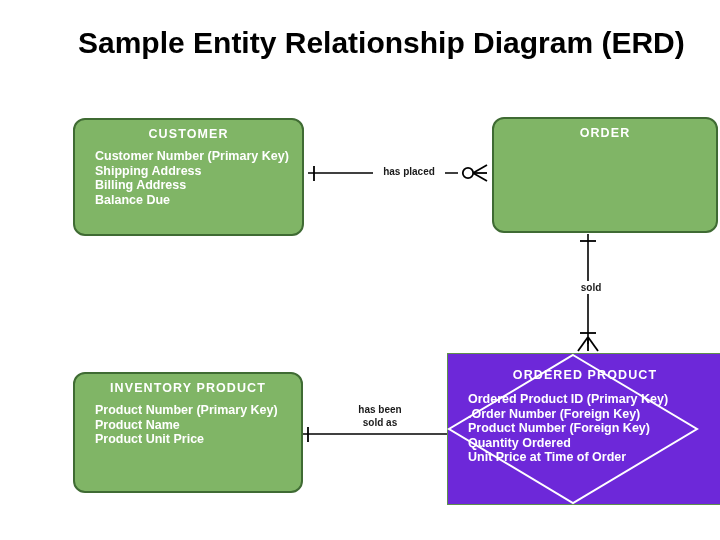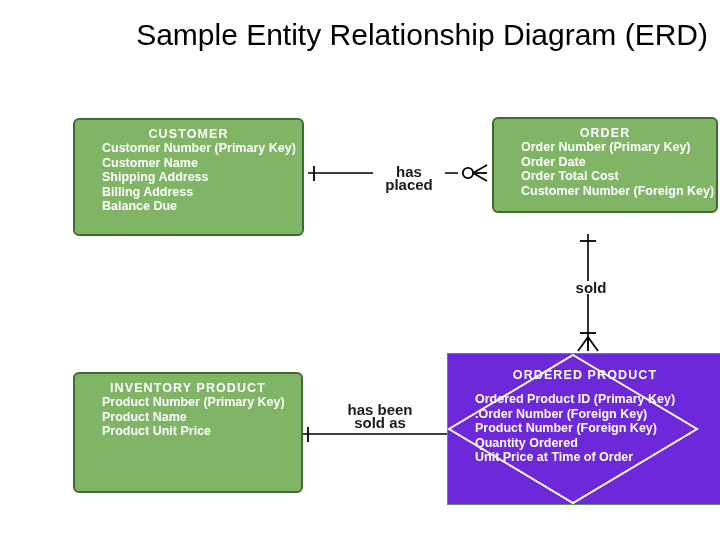--- a/index.html
+++ b/index.html
@@ -14,62 +14,62 @@
     position: relative;
     width: 720px;
     height: 540px;
     background: #ffffff;
   }
 
   
   .page-title {
     position: absolute;
     left: 78px;
-    top: 16px;
+    top: 24px;
     width: 630px;
     font-size: 30px;
     line-height: 38px;
     color: #000000;
-    font-weight: normal;
+    font-weight: bold;
     letter-spacing: 0px;
     white-space: pre-wrap;
-    text-align: right;
   }
 
   
   .entity {
     position: absolute;
     background: #80b566;
     border: 2px solid #3f6b33;
-    border-radius: 6px;
+    border-radius: 12px;
     color: #ffffff;
     overflow: hidden;
   }
   .entity-title {
     text-align: center;
     font-size: 12.5px;
     font-weight: bold;
     letter-spacing: 1.1px;
     color: #ffffff;
     margin-top: 7px;
   }
   .attr-list {
-    padding-left: 27px;
+    margin-top: 8px;
+    padding-left: 20px;
   }
   .attr {
     font-size: 12.5px;
     font-weight: bold;
     line-height: 14.6px;
     color: #ffffff;
     white-space: nowrap;
   }
 
   
   #entity-customer  { left: 73px;  top: 118px; width: 231px; height: 118px; }
-  #entity-order     { left: 492px; top: 117px; width: 226px; height: 96px; }
+  #entity-order     { left: 492px; top: 117px; width: 226px; height: 116px; }
   #entity-inventory { left: 73px;  top: 372px; width: 230px; height: 121px; }
 
   
   #entity-ordered-product {
     position: absolute;
     left: 447px;
     top: 353px;
     width: 276px;
     height: 152px;
     background: #6d28d9;
@@ -92,21 +92,21 @@
 
   
   #connectors {
     position: absolute;
     left: 0; top: 0;
     width: 720px; height: 540px;
     pointer-events: none;
   }
   .rel-label {
     position: absolute;
-    font-size: 15px;
+    font-size: 10px;
     font-weight: bold;
     color: #1a1a1a;
     background: #ffffff;
     text-align: center;
     line-height: 13px;
     white-space: pre-line;
     padding: 0 2px;
   }
   #label-has-placed    { left: 373px; top: 165px; width: 72px; }
   #label-sold          { left: 573px; top: 281px; width: 36px; }
@@ -162,35 +162,28 @@
 
   <div class="rel-label" id="label-has-placed">has placed</div>
   <div class="rel-label" id="label-sold">sold</div>
   <div class="rel-label" id="label-has-been-sold">has been
 sold as</div>
 
   <div class="entity" id="entity-customer">
     <div class="entity-title">CUSTOMER</div>
     <div class="attr-list">
       <div class="attr">Customer Number (Primary Key)</div>
-      <div class="attr">Customer Name</div>
       <div class="attr">Shipping Address</div>
       <div class="attr">Billing Address</div>
       <div class="attr">Balance Due</div>
     </div>
   </div>
 
   <div class="entity" id="entity-order">
     <div class="entity-title">ORDER</div>
-    <div class="attr-list">
-      <div class="attr">Order Number (Primary Key)</div>
-      <div class="attr">Order Date</div>
-      <div class="attr">Order Total Cost</div>
-      <div class="attr">Customer Number (Foreign Key)</div>
-    </div>
   </div>
 
   <div class="entity" id="entity-inventory">
     <div class="entity-title">INVENTORY PRODUCT</div>
     <div class="attr-list">
       <div class="attr">Product Number (Primary Key)</div>
       <div class="attr">Product Name</div>
       <div class="attr">Product Unit Price</div>
     </div>
   </div>

